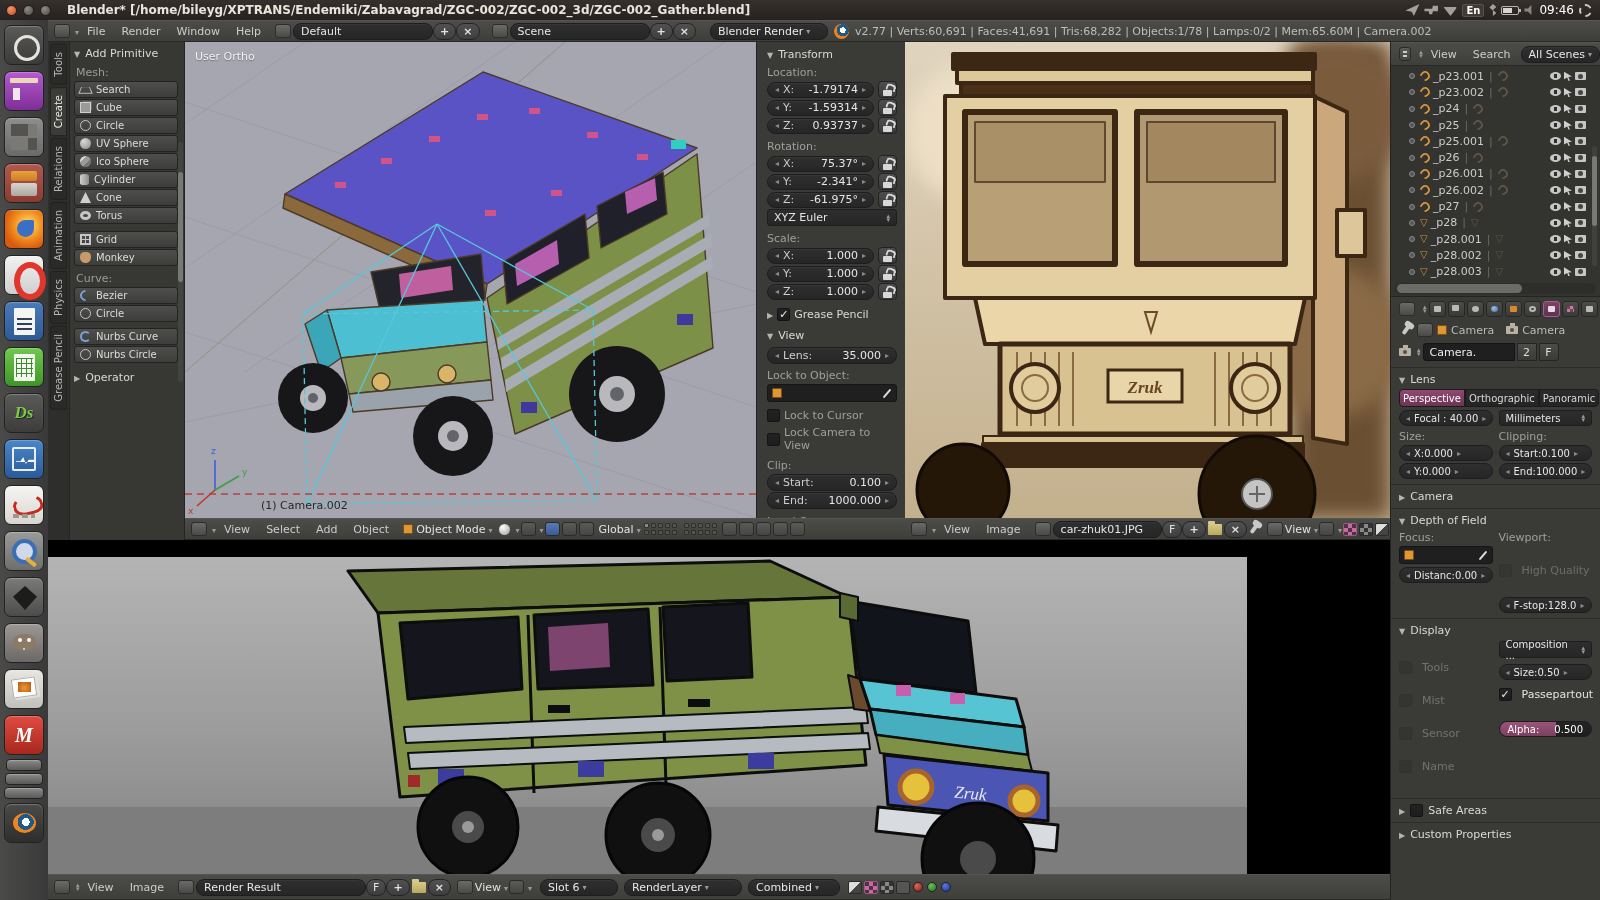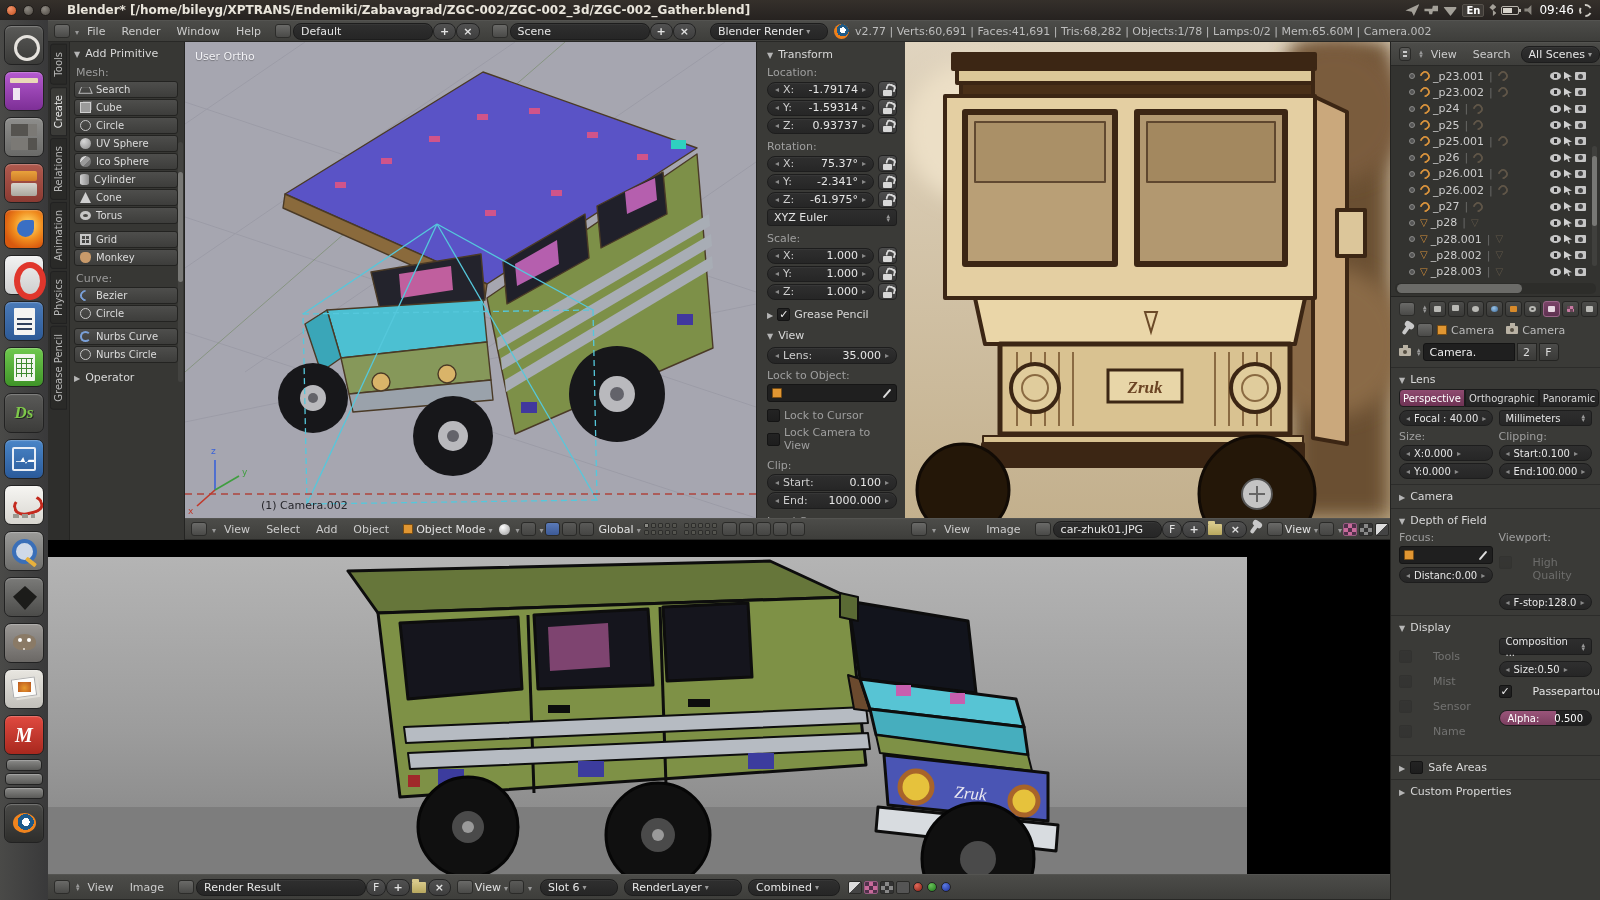--- a/index.html
+++ b/index.html
@@ -196,21 +196,21 @@
 .dbname{flex:0 0 92px;height:18px;background:#1f1f1f;border:1px solid #141414;border-radius:3px 0 0 3px;display:flex;align-items:center;padding:0 6px;color:#ececec}
 .dbbtn{height:18px;min-width:20px;background:linear-gradient(#4c4c4a,#3a3a38);border:1px solid #242422;display:flex;align-items:center;justify-content:center;color:#ddd}
 .phr{border-top:1px solid #2c2c2a;margin:5px -8px 5px -8px}
 .seg{display:flex;margin:3px 0}
 .seg div{flex:1;height:18px;display:flex;align-items:center;justify-content:center;background:linear-gradient(#2c2c2c,#242424);border:1px solid #1b1b1b;color:#d8d8d8;font-size:10px;white-space:nowrap;padding:0 3px}
 .seg div:first-child{border-radius:4px 0 0 4px}
 .seg div:last-child{border-radius:0 4px 4px 0}
 .seg .on{background:linear-gradient(#8f4a70,#6e3354);color:#fff}
 .cols{display:flex;gap:6px}
 .col{flex:1;min-width:0}
-.prow{display:flex;align-items:flex-start;gap:21px;margin:12px 0;color:#a8a8a8}
+.prow{display:flex;align-items:flex-start;gap:10px;margin:20px 0;color:#a8a8a8}
 .pf{height:16px;border-radius:8px;background:linear-gradient(#2f2f2f,#262626);border:1px solid #1d1d1d;display:flex;align-items:center;padding:0 6px;color:#e6e6e6;white-space:nowrap;font-size:10px}
 .slider{height:16px;border-radius:8px;border:1px solid #1d1d1d;background:linear-gradient(#242424,#1e1e1e);position:relative;display:flex;align-items:center;padding:0 8px;color:#fff;overflow:hidden;font-size:10px}
 .slider i{position:absolute;left:0;top:0;bottom:0;width:62%;background:linear-gradient(#9a557a,#7c3f60)}
 .slider b,.slider s{position:relative;z-index:1;font-weight:normal;text-decoration:none}
 .slider s{margin-left:auto}
 
 .bottom{left:48px;top:540px;width:1342px;height:334px;background:#000;overflow:hidden}
 .stats{position:absolute;left:0;top:0;right:0;height:17px;background:#3a3a38;border-bottom:1px solid #2a2a28;display:flex;align-items:center;padding-left:8px;color:#e2e2e2}
 .bothdr{left:48px;top:874px;width:1342px;height:26px}
 

